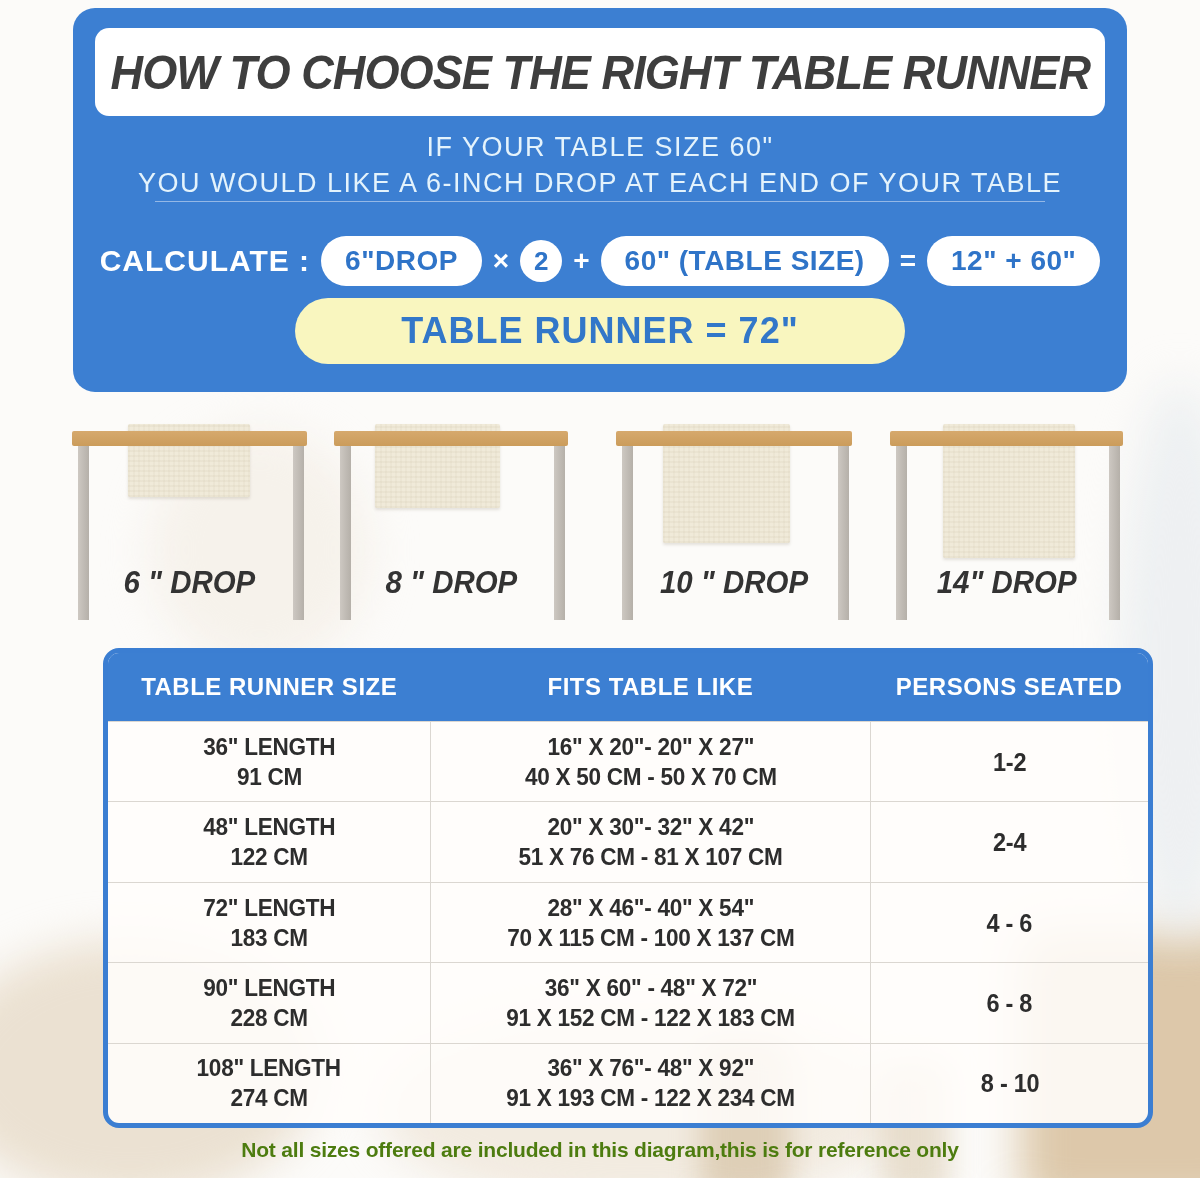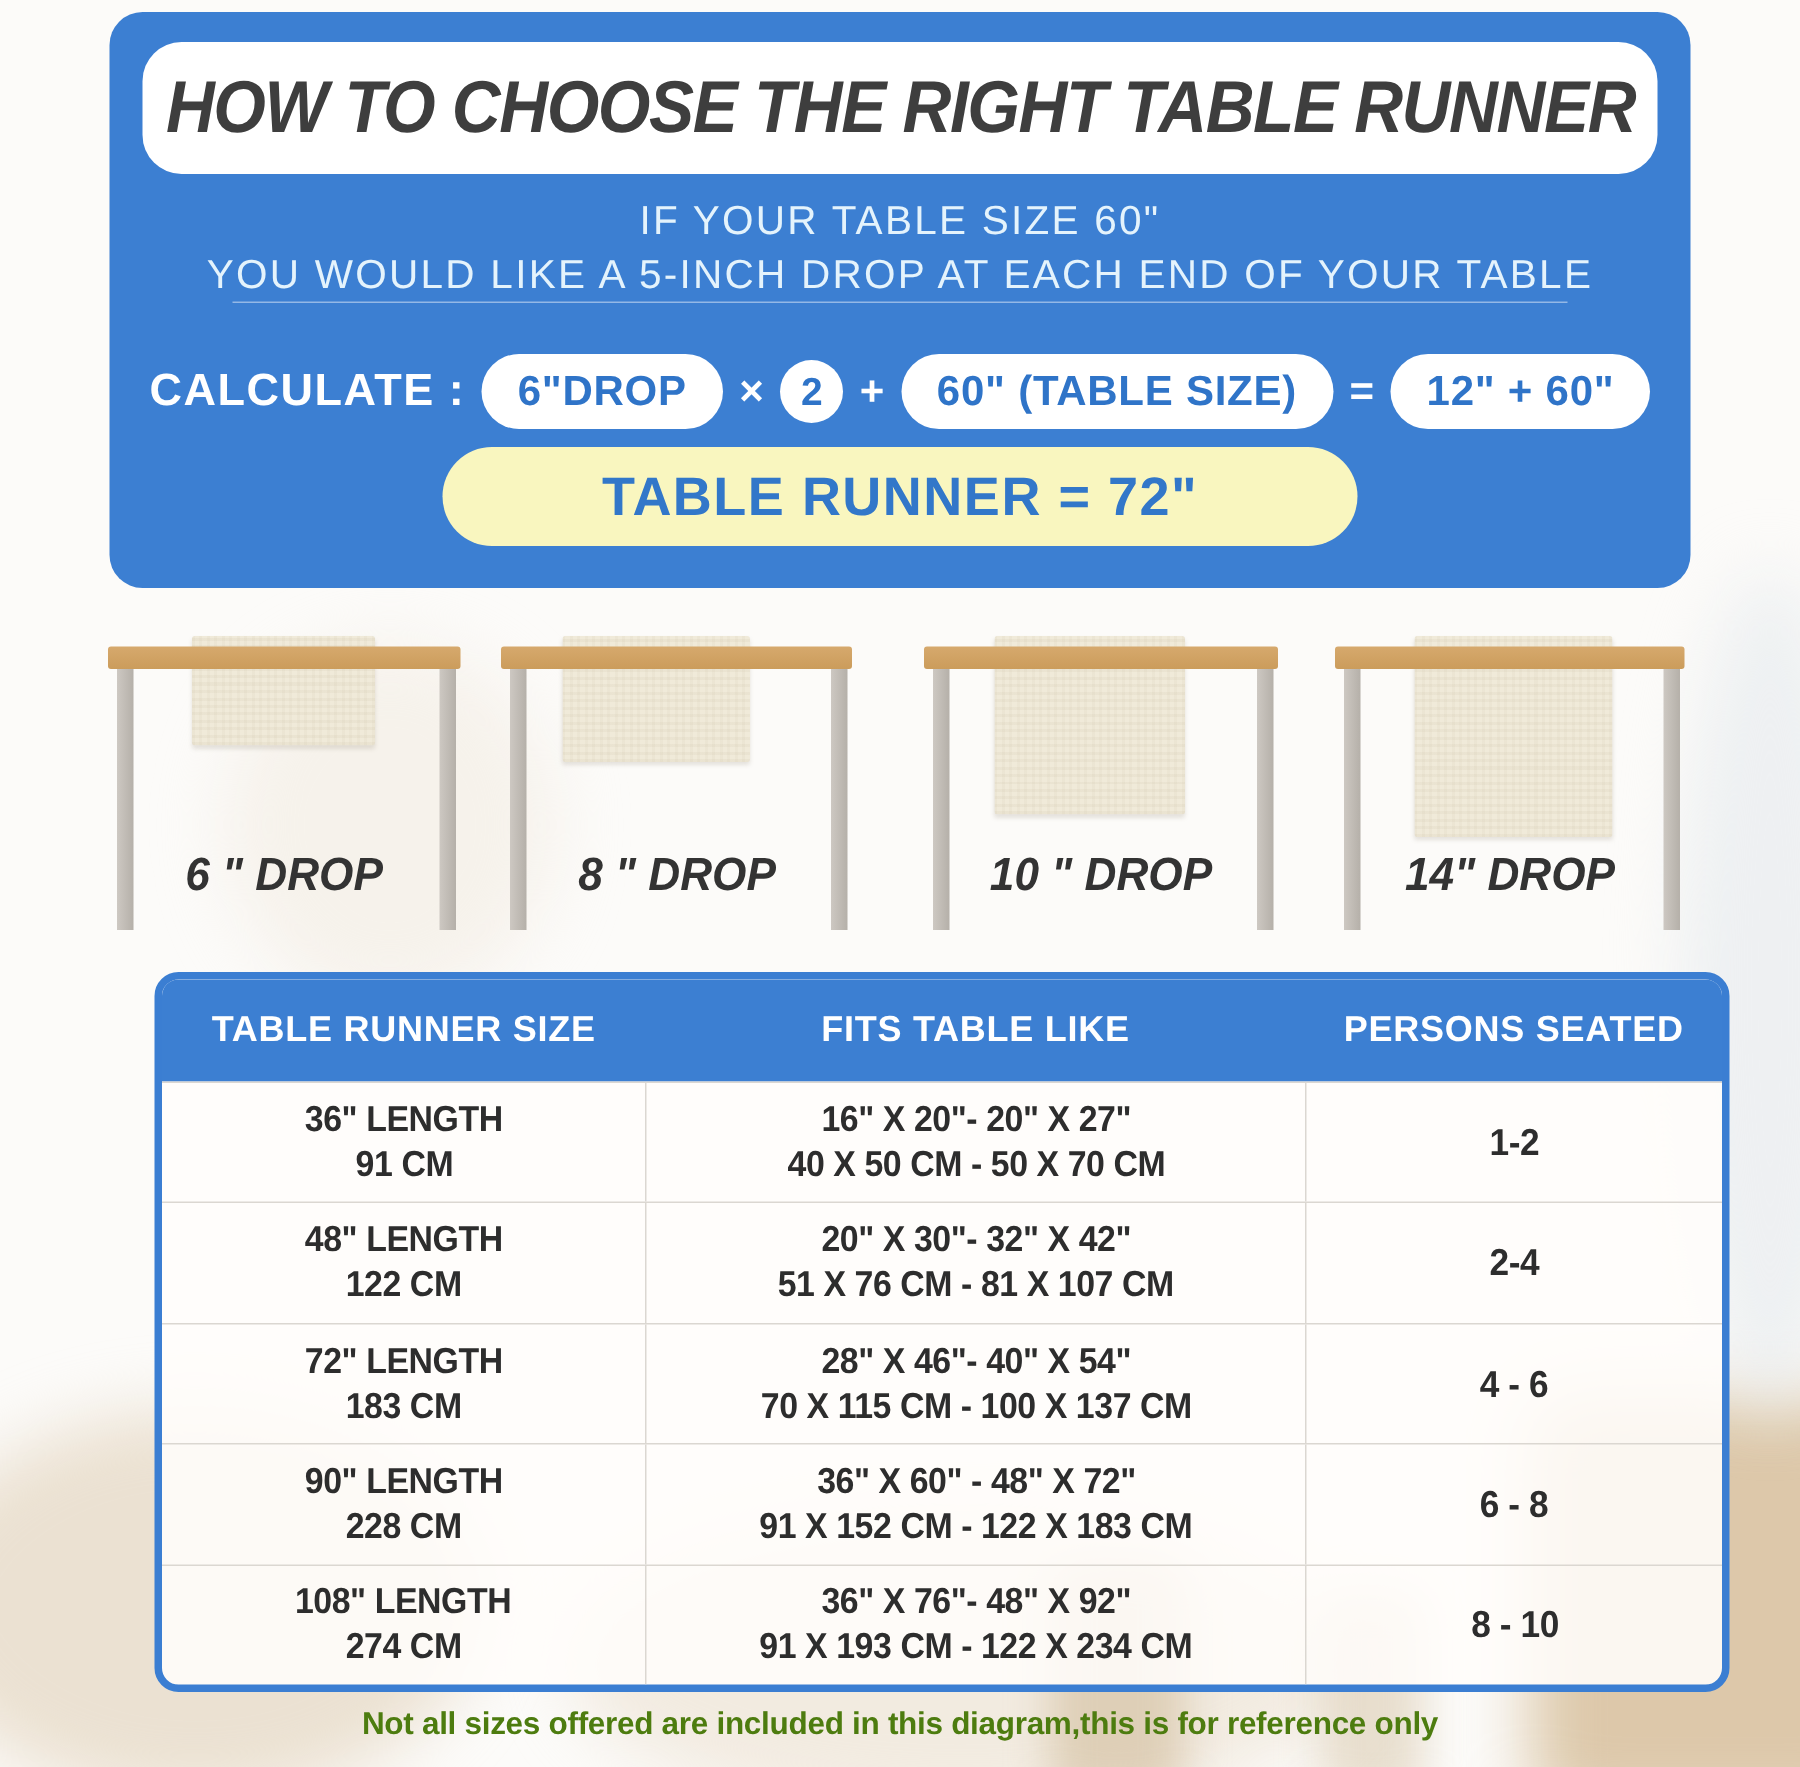--- a/index.html
+++ b/index.html
@@ -17,21 +17,21 @@
   .bg3 { left:380px; top:1010px; width:520px; height:200px; background:rgba(236,226,210,0.65); }
   .bg4 { left:1120px; top:380px; width:120px; height:560px; background:rgba(234,237,240,0.8); }
   .bg5 { left:150px; top:430px; width:220px; height:240px; background:rgba(243,238,230,0.7); }
   .bg6 { left:700px; top:1040px; width:90px; height:160px; background:rgba(206,184,150,0.55); border-radius:20px; filter:blur(14px); }
   .bg7 { left:880px; top:1060px; width:70px; height:140px; background:rgba(214,196,166,0.5); border-radius:20px; filter:blur(14px); }
 
   
   .hero { position:absolute; left:73px; top:8px; width:1054px; height:384px;
           background:#3c7fd2; border-radius:22px; }
   .title-box { position:absolute; left:22px; top:20px; right:22px; height:88px;
-          background:#ffffff; border-radius:26px;
+          background:#ffffff; border-radius:14px;
           display:flex; align-items:center; justify-content:center; }
   .title-text { font-size:49px; font-weight:bold; font-style:italic; color:#3e3e3e;
           letter-spacing:-1px; white-space:nowrap;
           display:inline-block; transform:scaleX(0.92); }
   .hero-sub { position:absolute; left:0; width:100%; text-align:center;
           color:#e4f3fc; font-size:27px; letter-spacing:1.5px; white-space:nowrap; }
   .sub1 { top:124px; }
   .sub2 { top:160px; }
   .hero-divider { position:absolute; top:193px; left:82px; right:82px; height:1px;
           background:rgba(255,255,255,0.45); }
@@ -107,21 +107,21 @@
 <div class="bgshape bg4"></div>
 <div class="bgshape bg5"></div>
 <div class="bgshape bg6"></div>
 <div class="bgshape bg7"></div>
 
 <div class="hero">
   <div class="title-box">
     <span class="title-text">HOW TO CHOOSE THE RIGHT TABLE RUNNER</span>
   </div>
   <div class="hero-sub sub1">IF YOUR TABLE SIZE 60"</div>
-  <div class="hero-sub sub2">YOU WOULD LIKE A 5-INCH DROP AT EACH END OF YOUR TABLE</div>
+  <div class="hero-sub sub2">YOU WOULD LIKE A 6-INCH DROP AT EACH END OF YOUR TABLE</div>
   <div class="hero-divider"></div>
   <div class="calc-row">
     <span class="calc-label">CALCULATE :</span>
     <span class="pill">6"DROP</span>
     <span class="op">×</span>
     <span class="circle">2</span>
     <span class="op">+</span>
     <span class="pill">60" (TABLE SIZE)</span>
     <span class="op">=</span>
     <span class="pill">12" + 60"</span>

